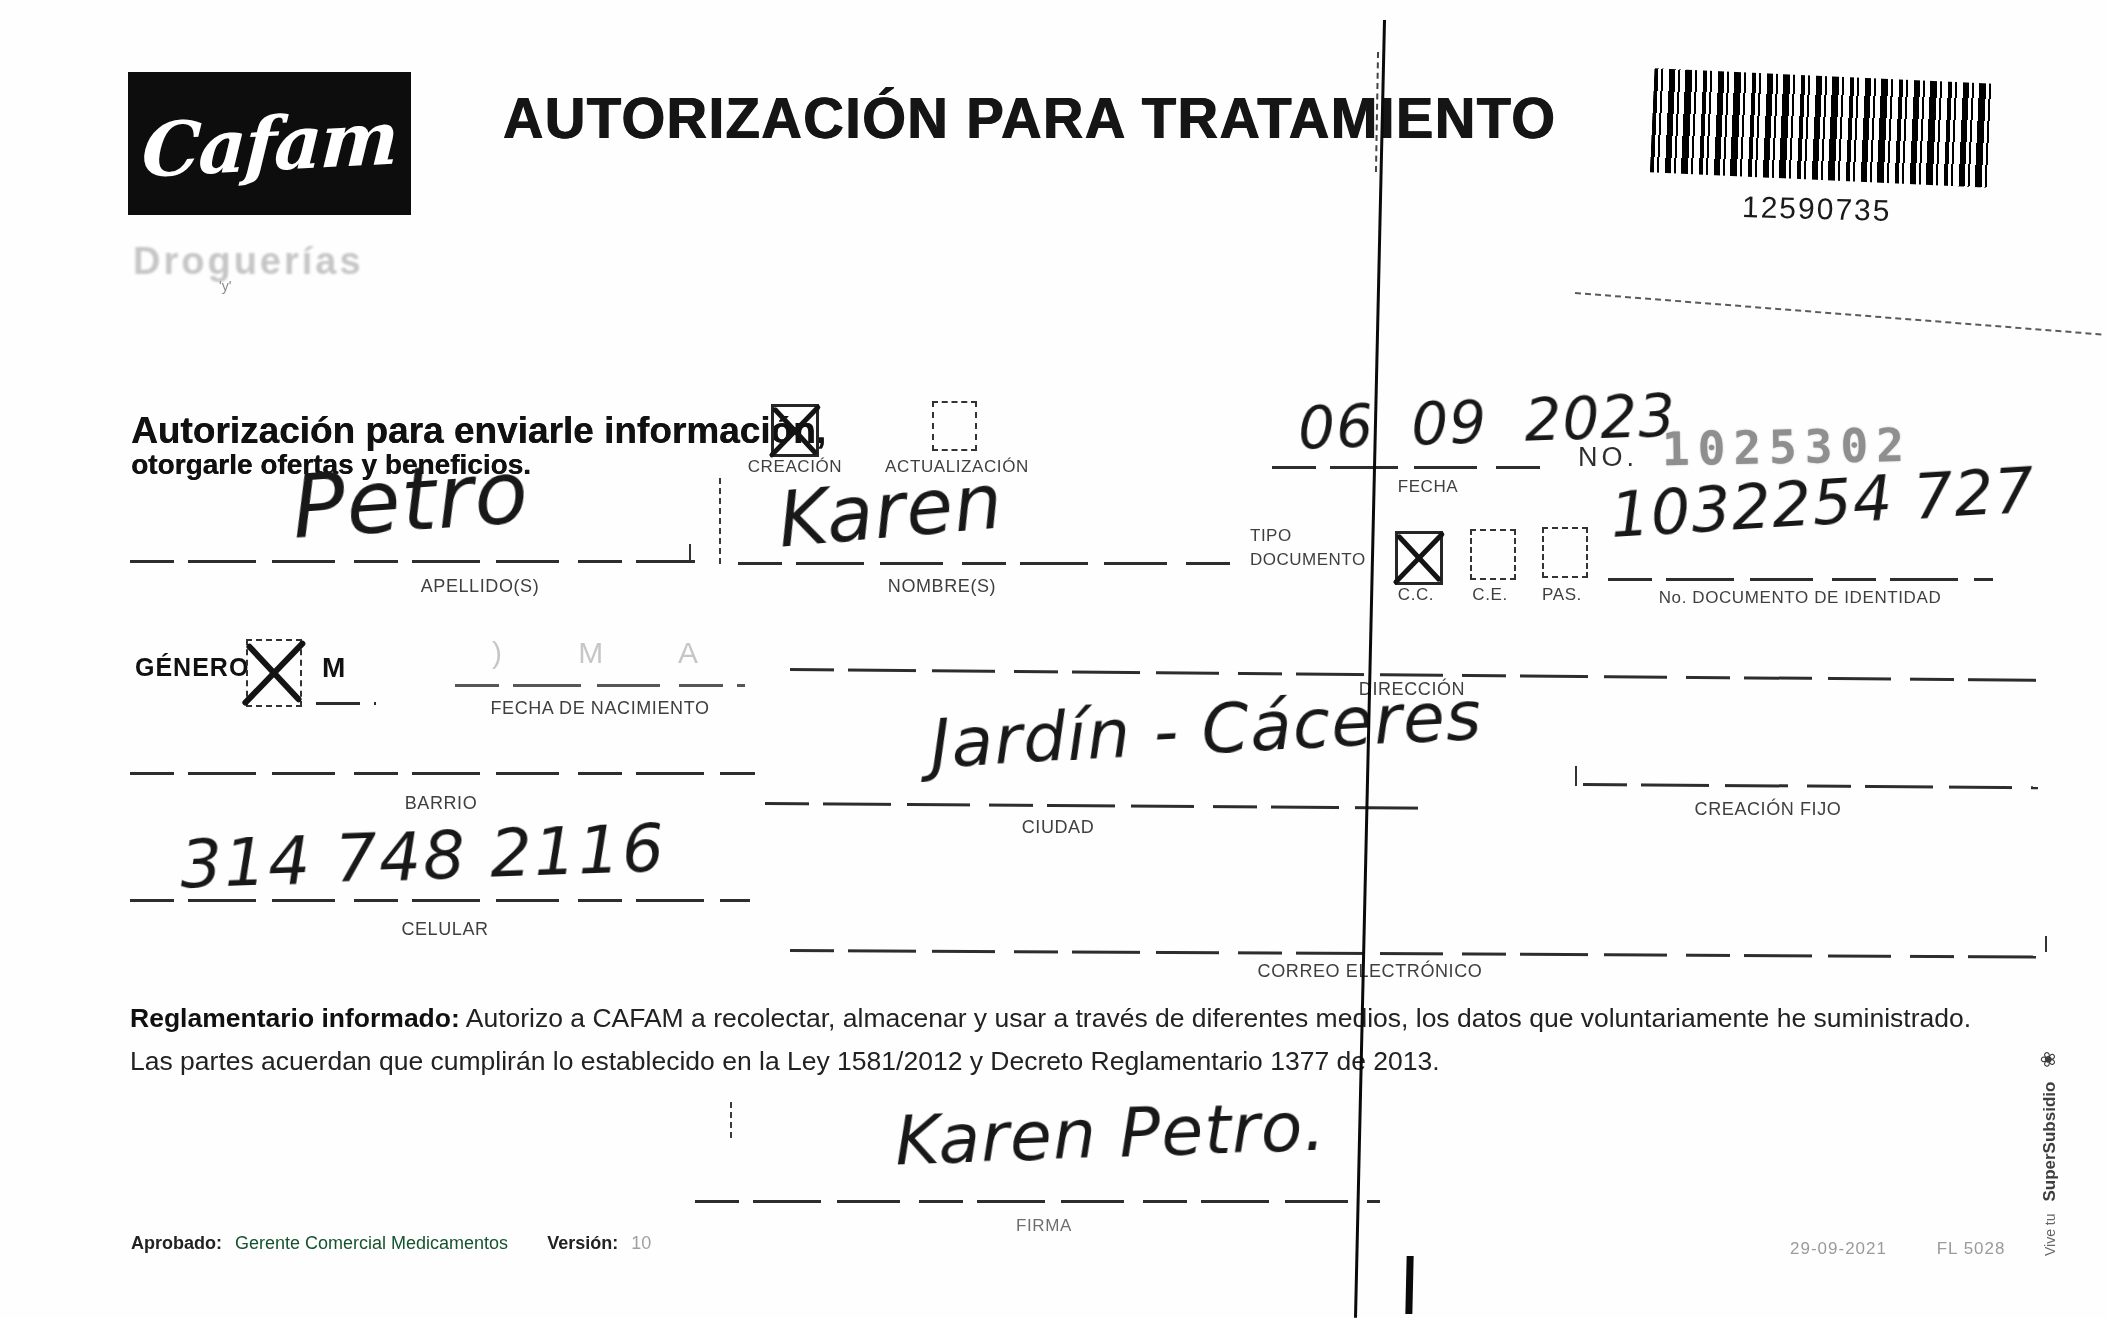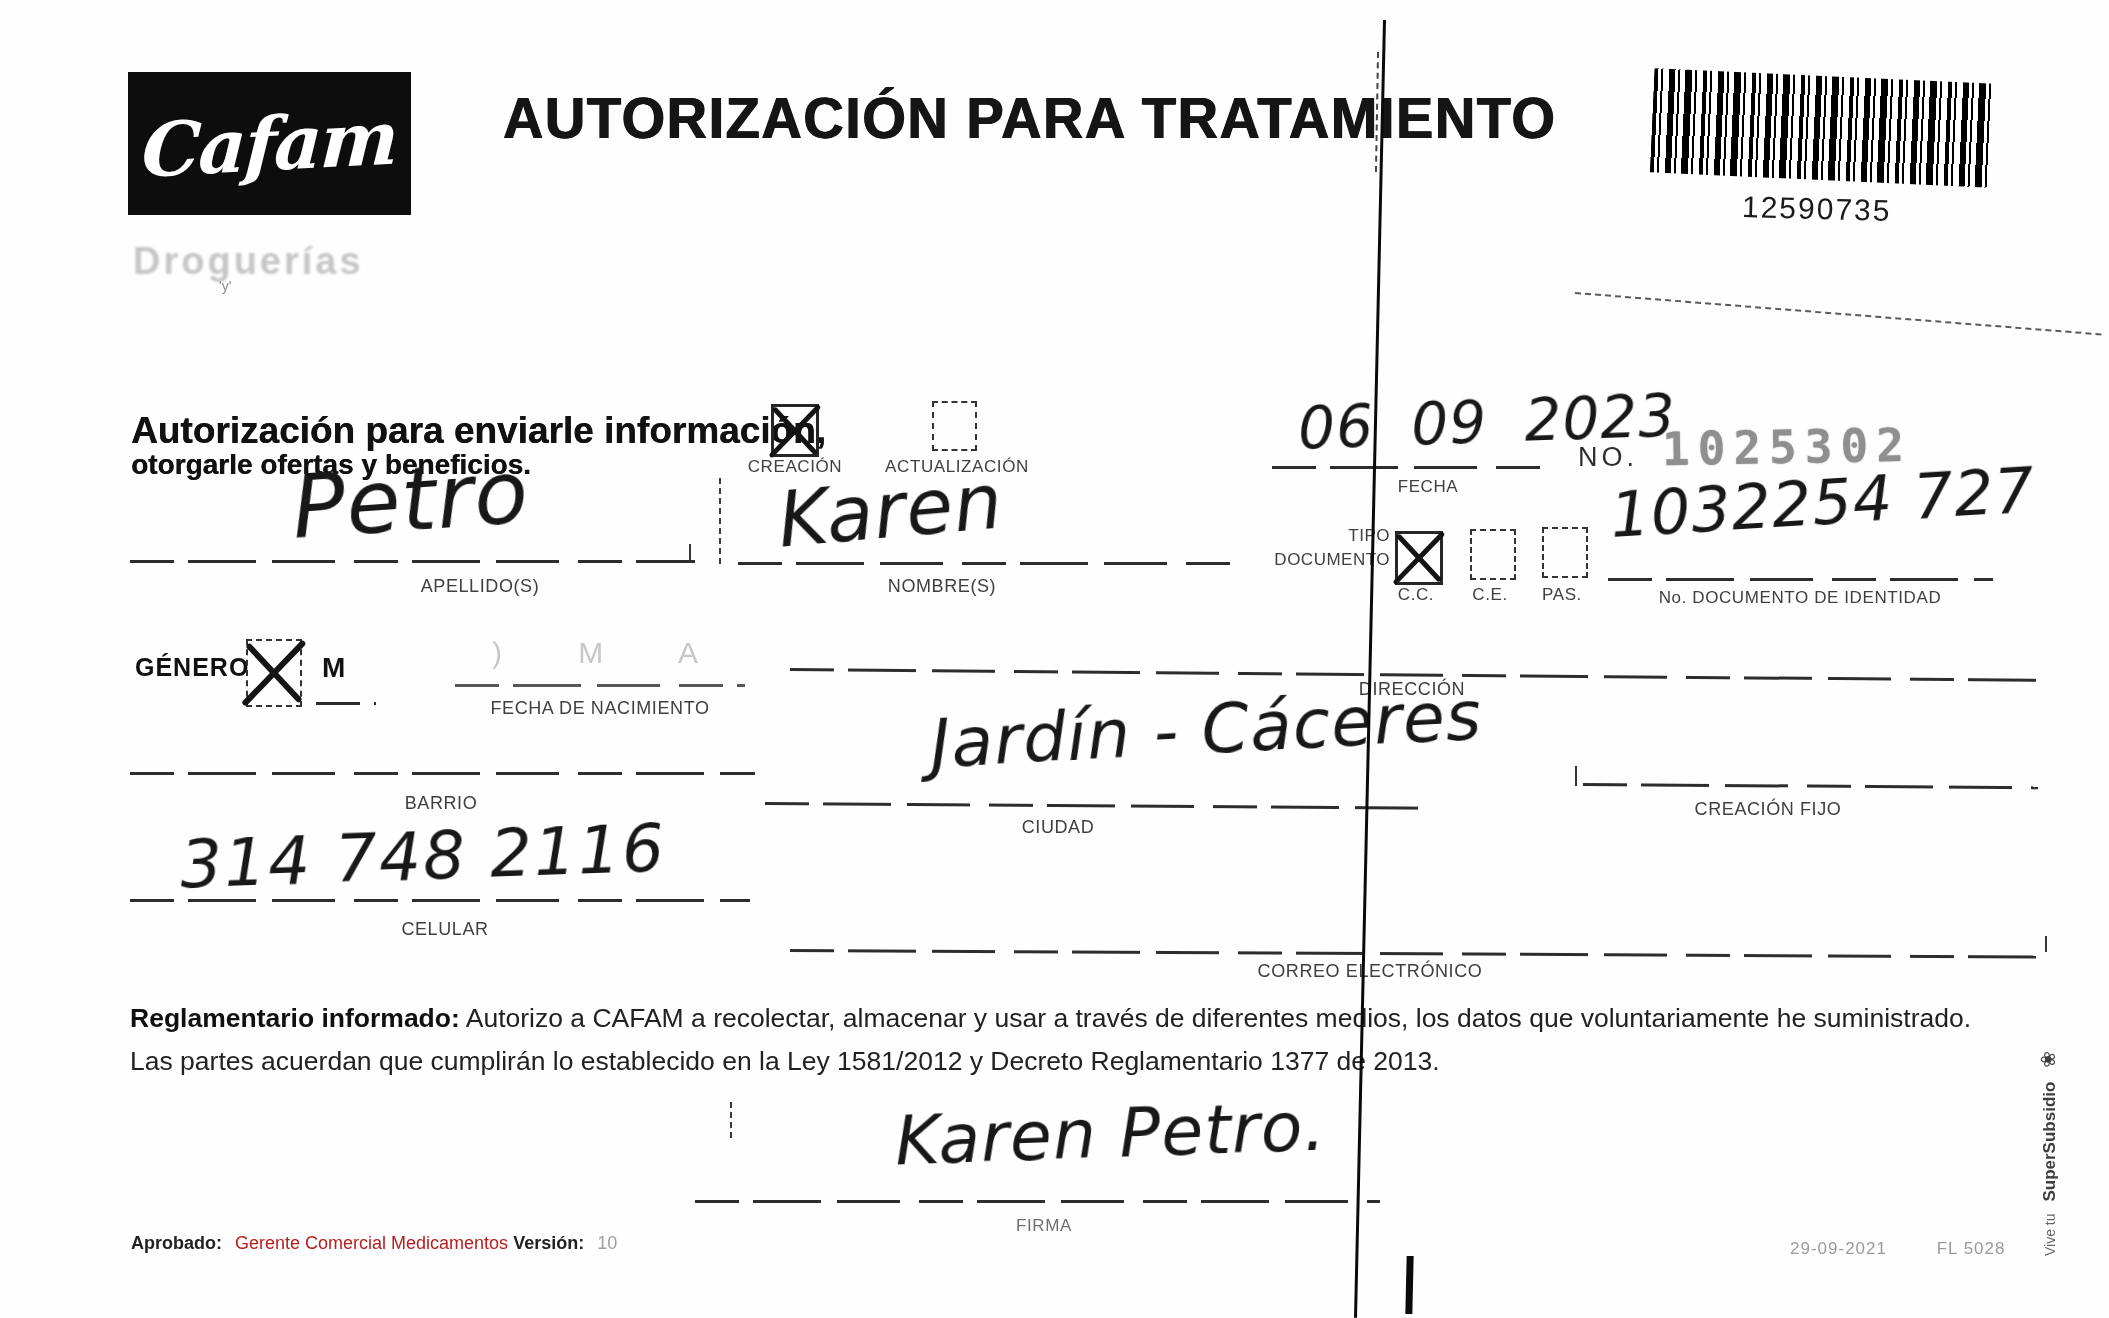--- a/index.html
+++ b/index.html
@@ -74,21 +74,21 @@
   
   .petro-hw{left:292px;top:448px;font-size:88px;transform:rotate(-4deg);}
   .apellidos-line{left:130px;top:560px;width:565px;}
   .apellidos-lbl{left:370px;top:576px;width:220px;font-size:18px;}
   .sep1{left:719px;top:478px;height:86px;}
   .tick1{left:689px;top:544px;height:16px;}
   .karen-hw{left:778px;top:466px;font-size:76px;transform:rotate(-5deg);}
   .nombres-line{left:738px;top:562px;width:505px;}
   .nombres-lbl{left:842px;top:576px;width:200px;font-size:18px;}
   .tipodoc-lbl{left:1250px;top:524px;width:140px;font-size:17px;color:#3f3f3f;
-               text-align:right;line-height:1.4;position:absolute;letter-spacing:.5px;}
+               text-align:left;line-height:1.4;position:absolute;letter-spacing:.5px;}
   .cc-box{left:1395px;top:531px;width:42px;height:48px;}
   .ce-box{left:1470px;top:529px;width:42px;height:47px;border:2px dashed #333;}
   .pas-box{left:1542px;top:527px;width:42px;height:47px;border:2px dashed #333;}
   .cc-lbl{left:1386px;top:585px;width:60px;}
   .ce-lbl{left:1460px;top:585px;width:60px;}
   .pas-lbl{left:1527px;top:585px;width:70px;}
   .docnum-hw{left:1610px;top:466px;font-size:62px;transform:rotate(-3.5deg);}
   .docnum-line{left:1608px;top:578px;width:385px;}
   .docnum-lbl{left:1590px;top:588px;width:420px;}
 
@@ -129,21 +129,21 @@
 
   
   .firma-hw{left:895px;top:1094px;font-size:68px;transform:rotate(-2deg);}
   .firma-line{left:695px;top:1200px;width:685px;}
   .firma-lbl{left:984px;top:1216px;width:120px;opacity:.75;}
   .firma-tick{left:730px;top:1102px;height:36px;}
 
   
   .footer-left{left:131px;top:1233px;font-size:18px;white-space:nowrap;}
   .footer-left .k{font-weight:bold;color:#222;}
-  .footer-left .v{color:#b91c1c;filter:blur(.3px);margin-left:8px;}
+  .footer-left .v{color:#14532d;filter:blur(.3px);margin-right:34px;margin-left:8px;}
   .footer-left .v2{color:#a0a0a0;margin-left:8px;}
   .footer-right{left:1790px;top:1239px;font-size:17px;color:#9b9b9b;letter-spacing:1px;white-space:nowrap;}
   .footer-right .d{margin-right:44px;}
 
   
   .side-slogan{left:2036px;top:1256px;transform:rotate(-90deg);transform-origin:0 0;
                white-space:nowrap;font-size:14px;color:#666;}
   .side-slogan .bold{font-weight:bold;font-size:17px;color:#3e3e3e;margin-left:8px;}
   .side-slogan .icon{font-size:20px;color:#3e3e3e;margin-left:10px;font-style:normal;}
 </style>

